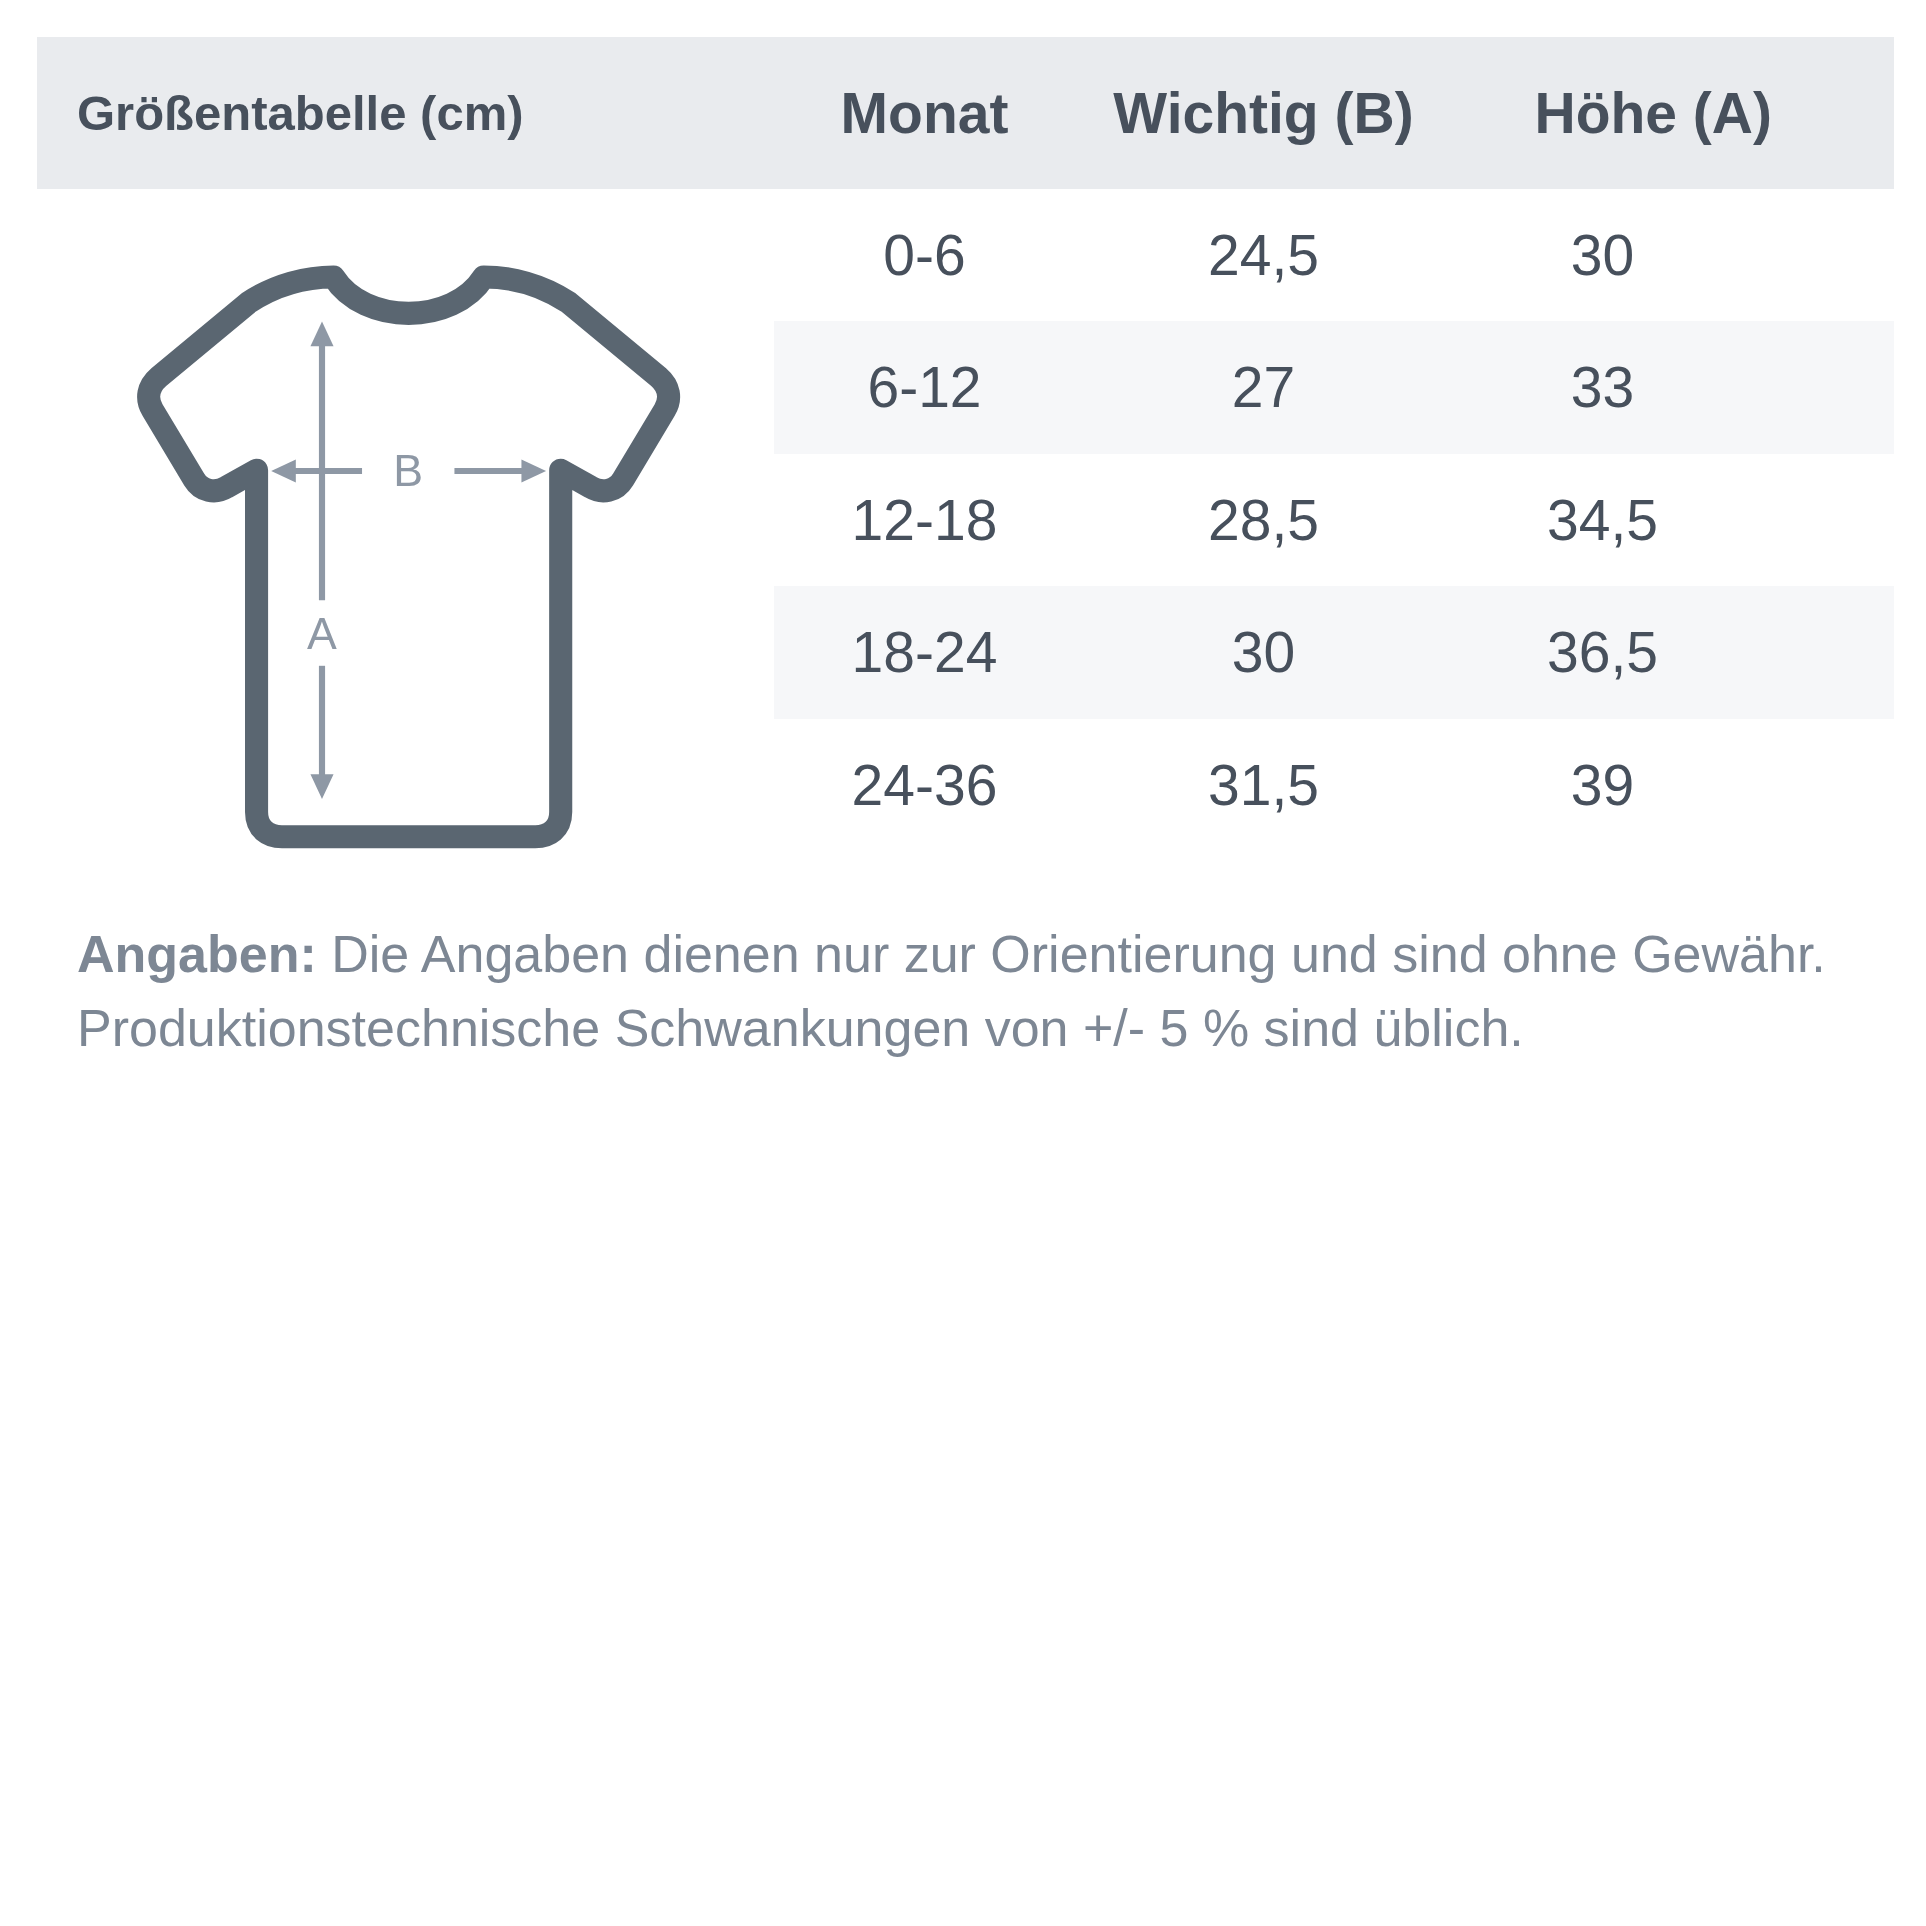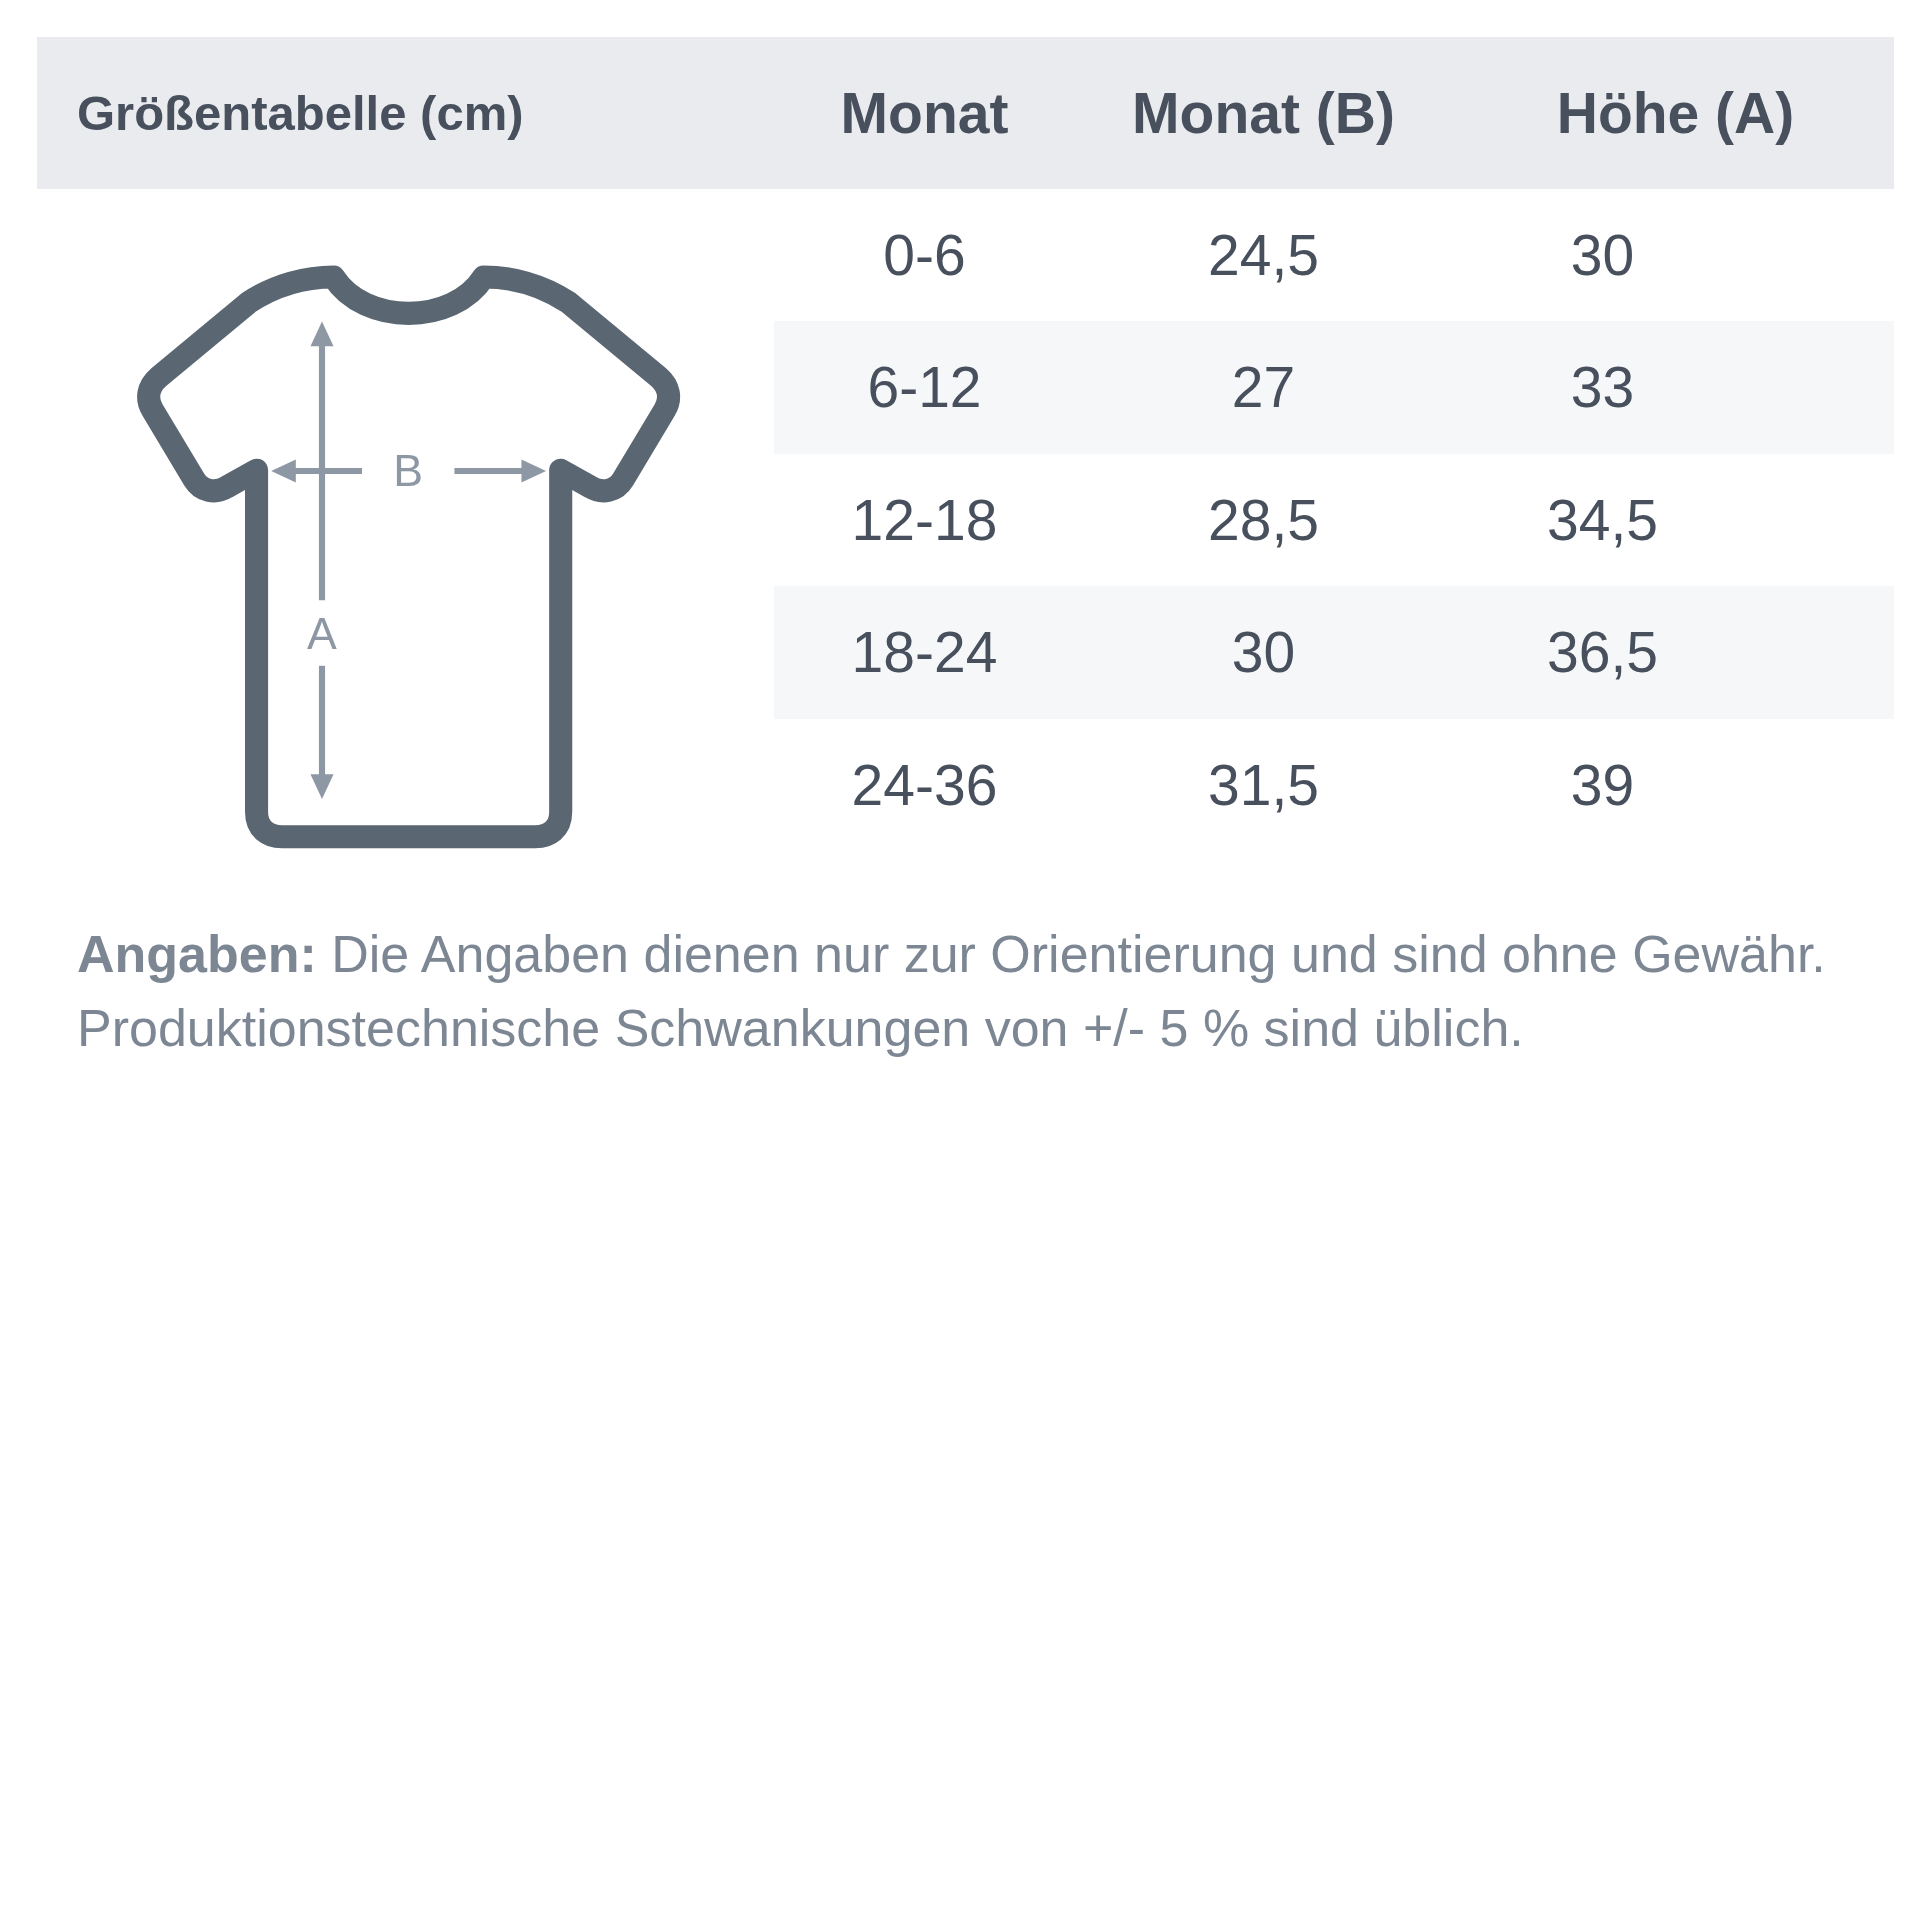--- a/index.html
+++ b/index.html
@@ -21,21 +21,21 @@
     color:var(--text-dark,#47505c); white-space:nowrap;
   }
   .hcol {
     position:absolute; top:0; height:156px; width:339px;
     line-height:152px; text-align:center;
     font-size:57px; font-weight:bold; color:var(--text-dark,#47505c);
     white-space:nowrap;
   }
   .hcol.monat  { left:718px; }
   .hcol.breite { left:1057px; }
-  .hcol.hoehe  { left:1469px; }
+  .hcol.hoehe  { left:1396px;text-align:right; }
 
   .row {
     position:absolute; left:37px; width:1857px; height:133px;
   }
   .row.r0 { top:189px; } .row.r1 { top:321px; } .row.r2 { top:454px; }
   .row.r3 { top:586px; } .row.r4 { top:719px; }
   .row.striped::before {
     content:""; position:absolute; left:737px; right:0; top:0; bottom:0;
     background:var(--stripe-bg,#f6f7f9);
   }
@@ -59,21 +59,21 @@
   .note b { font-weight:bold; color:var(--note-text,#7d8794); }
 </style>
 </head>
 <body>
 
 <div class="canvas">
 
   <div class="header-band">
     <div class="title">Größentabelle (cm)</div>
     <div class="hcol monat">Monat</div>
-    <div class="hcol breite">Monat (B)</div>
+    <div class="hcol breite">Wichtig (B)</div>
     <div class="hcol hoehe">Höhe (A)</div>
   </div>
 
   <div class="row r0">
     <div class="cell monat">0-6</div>
     <div class="cell breite">24,5</div>
     <div class="cell hoehe">30</div>
   </div>
   <div class="row r1 striped">
     <div class="cell monat">6-12</div>

